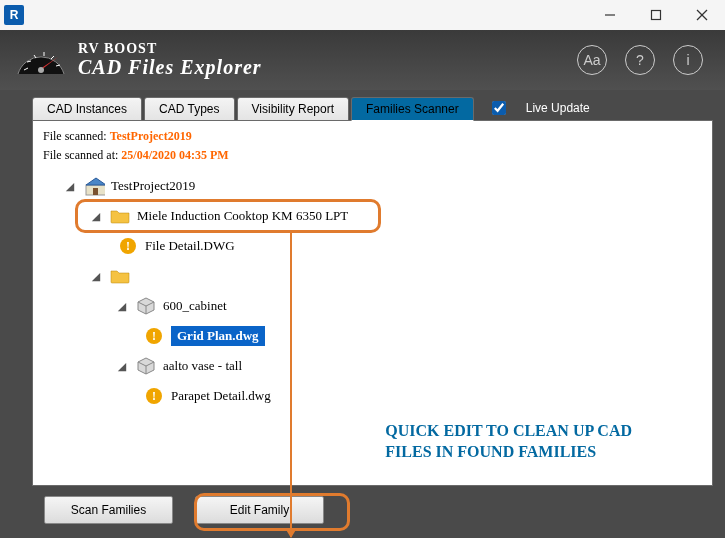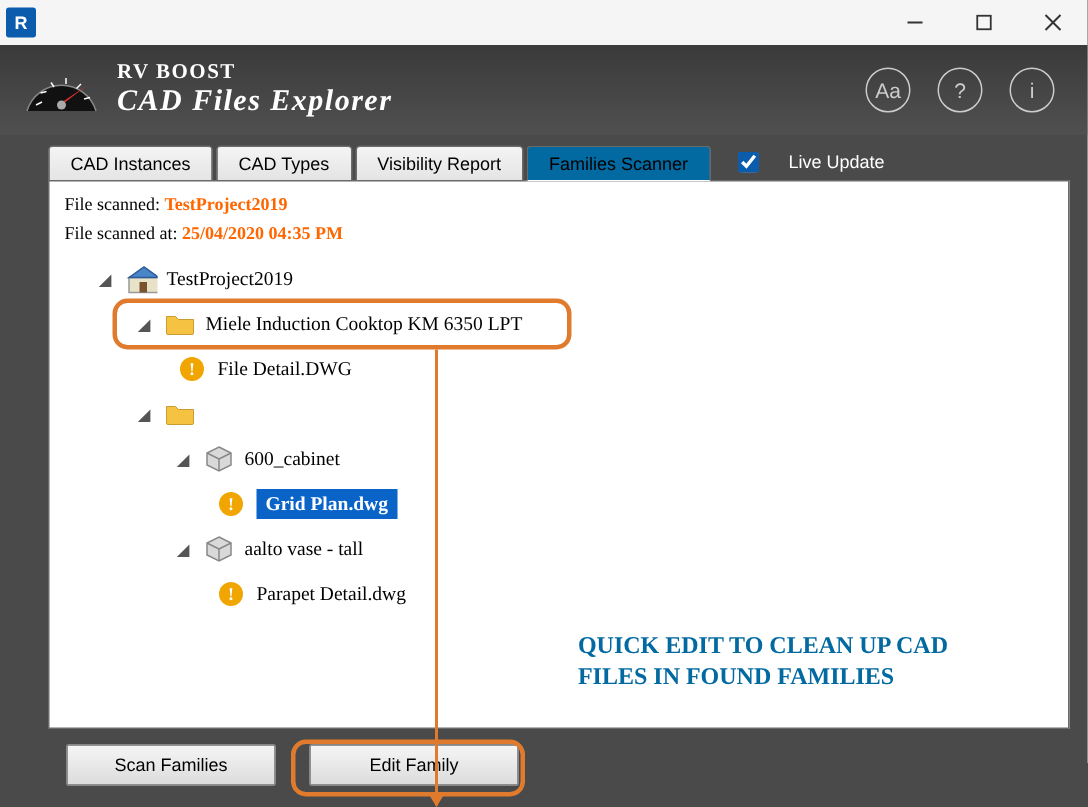--- a/index.html
+++ b/index.html
@@ -47,21 +47,21 @@
   .highlight-box { position: absolute; border: 3px solid #e07b2e; border-radius: 10px; pointer-events: none; }
   .hb1 { top: 78px; left: 42px; width: 306px; height: 34px; }
   .hb2 { bottom: -46px; left: 161px; width: 156px; height: 38px; }
   
   .arrow { position: absolute; left: 257px; top: 112px; width: 2px; height: 304px; background: #e07b2e; }
   .arrow::after { content: ""; position: absolute; bottom: -1px; left: -5px; border-left: 6px solid transparent; border-right: 6px solid transparent; border-top: 10px solid #e07b2e; }
   
   .annot { position: absolute; right: 80px; bottom: 22px; color: #0369a1; font-weight: bold; font-size: 16px; line-height: 1.35; }
   
   .footer { padding: 10px 12px 2px 12px; display: flex; gap: 22px; }
-  .fbtn { background: linear-gradient(#f5f5f5,#dcdcdc); border: 1px solid #888; padding: 6px 12px; width: 140px; text-align: center; font-size: 12px; cursor: pointer; border-radius: 2px; }
+  .fbtn { background: linear-gradient(#f5f5f5,#dcdcdc); border: 1px solid #888; padding: 6px 12px; width: 129px; text-align: center; font-size: 12px; cursor: pointer; border-radius: 2px; }
   
   svg.folder { fill: #f5c242; stroke: #b8860b; stroke-width: 0.5; }
   svg.cube { fill: #d9d9d9; stroke: #888; }
   svg.warn circle { fill: #f0a500; }
   svg.warn text { fill: #fff; font-weight: bold; }
 </style>
 </head>
 <body>
 
 <div class="window">

